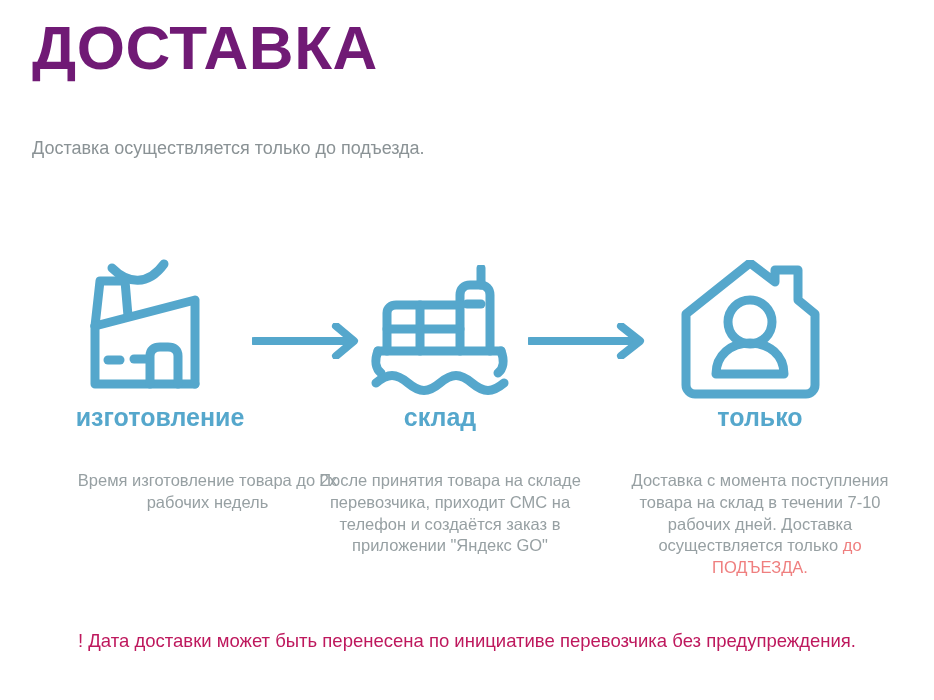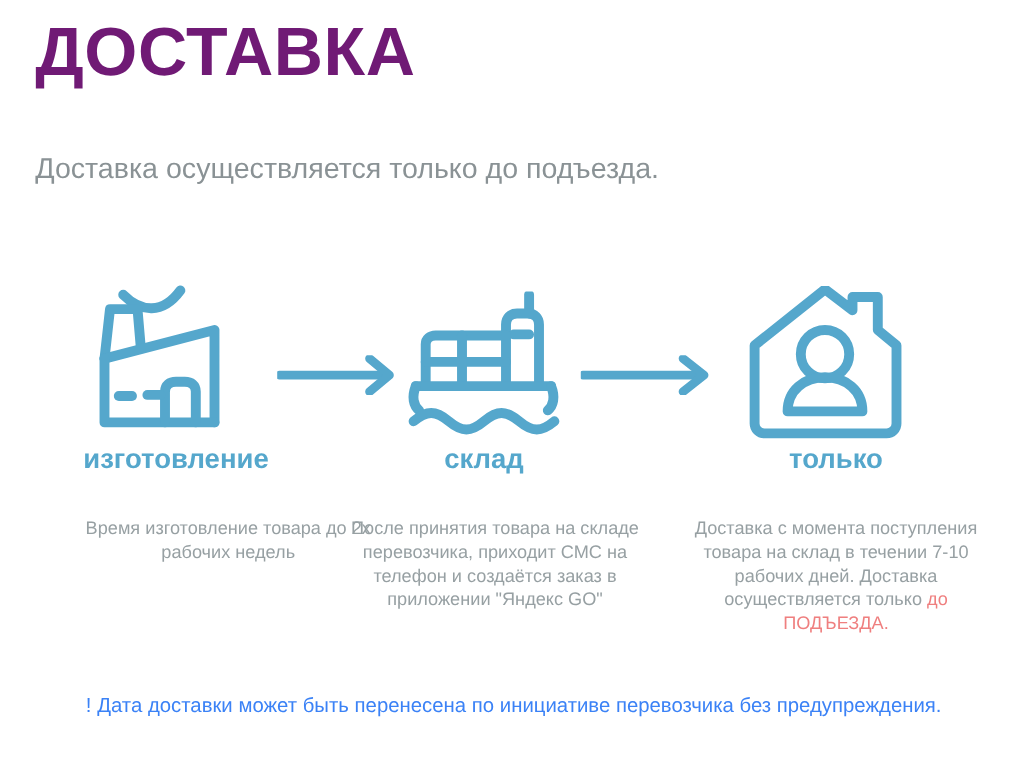--- a/index.html
+++ b/index.html
@@ -35,21 +35,21 @@
     line-height: 1.15;
     white-space: nowrap;
   }
 
   
   .subtitle {
     position: absolute;
     left: 32px;
     top: 136px;
     width: 620px;
-    font-size: 26px;
+    font-size: 18px;
     font-weight: normal;
     color: #8a9295;
     line-height: 1.38;
   }
 
   
   .flow {
     position: absolute;
     left: 0;
     top: 245px;
@@ -124,21 +124,21 @@
 
   
   .warning {
     position: absolute;
     left: 47px;
     top: 628px;
     width: 840px;
     text-align: center;
     font-size: 18.5px;
     line-height: 1.4;
-    color: #3b82f6;
+    color: #be185d;
   }
 
   svg { display: block; }
 </style>
 </head>
 <body>
 
 <div class="slide">
 
   <div class="title">ДОСТАВКА</div>

